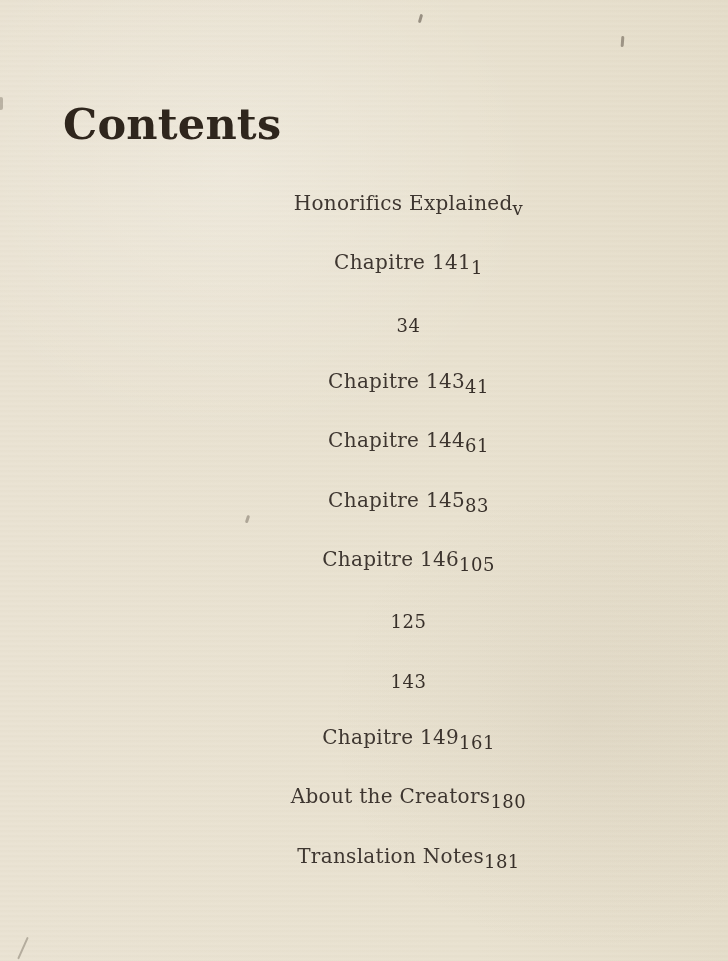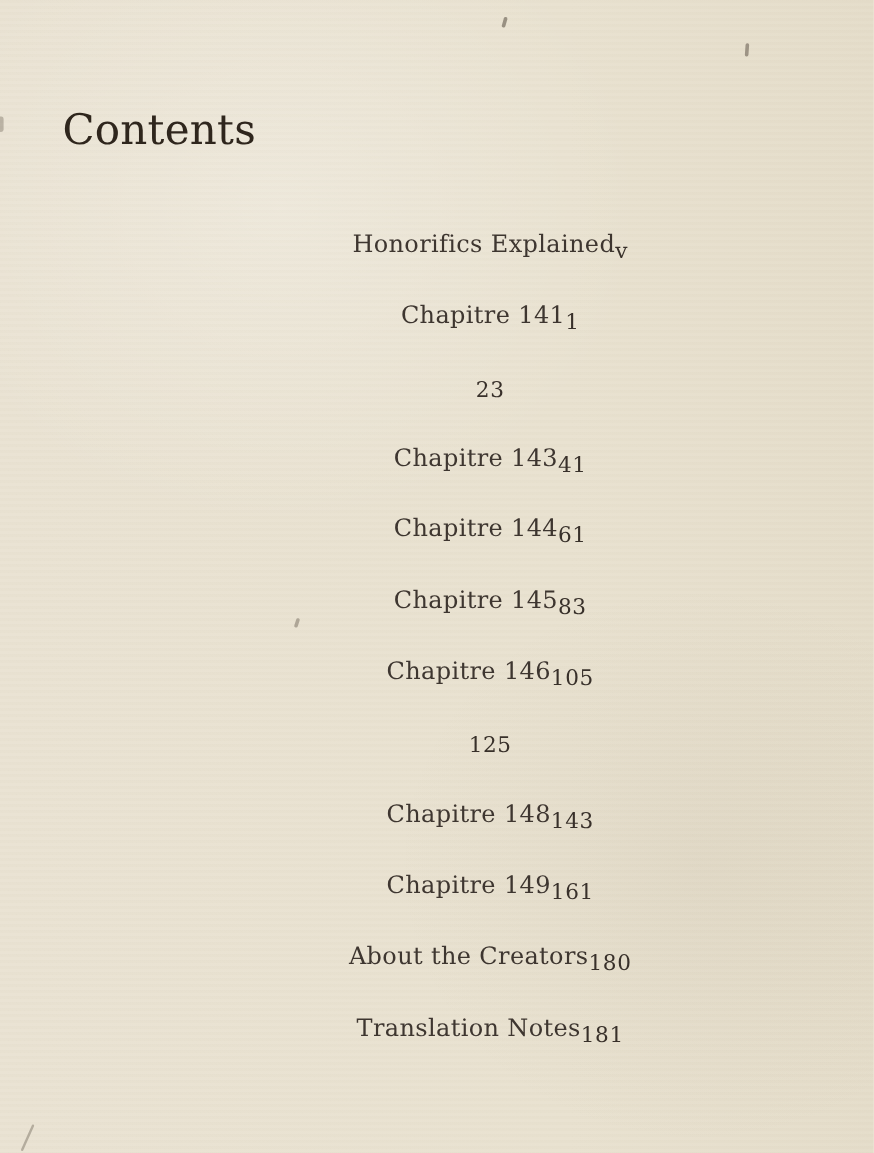--- a/index.html
+++ b/index.html
@@ -17,24 +17,24 @@
       radial-gradient(ellipse 50% 35% at 80% 75%, rgba(120,105,80,0.06), rgba(120,105,80,0) 70%),
       repeating-linear-gradient(180deg, rgba(90,80,60,0.015) 0px, rgba(90,80,60,0.015) 2px, rgba(255,255,255,0.015) 3px, rgba(255,255,255,0.015) 5px),
       linear-gradient(90deg, #eae3d3 0%, #e9e2d0 65%, #e5ddca 100%);
     font-family: "DejaVu Serif", serif;
     color: #3b332c;
   }
   .title {
     position: absolute;
     left: 48px;
     top: 88px;
-    margin: 4px;
+    margin: 15px;
     font-family: "DejaVu Serif", serif;
-    font-size: 35px;
-    font-weight: 400;
+    font-size: 43px;
+    font-weight: 700;
     letter-spacing: 0.2px;
     line-height: 1;
     color: #2f261d;
   }
   .toc {
     position: absolute;
     left: 190px;
     top: 192px;
     width: 437px;
   }
@@ -85,21 +85,21 @@
 
     <div class="toc-row">
       <span class="toc-label">Honorifics Explained</span>
       <span class="toc-page">v</span>
     </div>
     <div class="toc-row">
       <span class="toc-label">Chapitre 141</span>
       <span class="toc-page">1</span>
     </div>
     <div class="toc-row">
-      <span class="toc-page">23</span>
+      <span class="toc-page">34</span>
     </div>
     <div class="toc-row">
       <span class="toc-label">Chapitre 143</span>
       <span class="toc-page">41</span>
     </div>
     <div class="toc-row">
       <span class="toc-label">Chapitre 144</span>
       <span class="toc-page">61</span>
     </div>
     <div class="toc-row">
@@ -107,21 +107,20 @@
       <span class="toc-page">83</span>
     </div>
     <div class="toc-row">
       <span class="toc-label">Chapitre 146</span>
       <span class="toc-page">105</span>
     </div>
     <div class="toc-row">
       <span class="toc-page">125</span>
     </div>
     <div class="toc-row">
-      <span class="toc-label">Chapitre 148</span>
       <span class="toc-page">143</span>
     </div>
     <div class="toc-row">
       <span class="toc-label">Chapitre 149</span>
       <span class="toc-page">161</span>
     </div>
     <div class="toc-row">
       <span class="toc-label">About the Creators</span>
       <span class="toc-page">180</span>
     </div>

